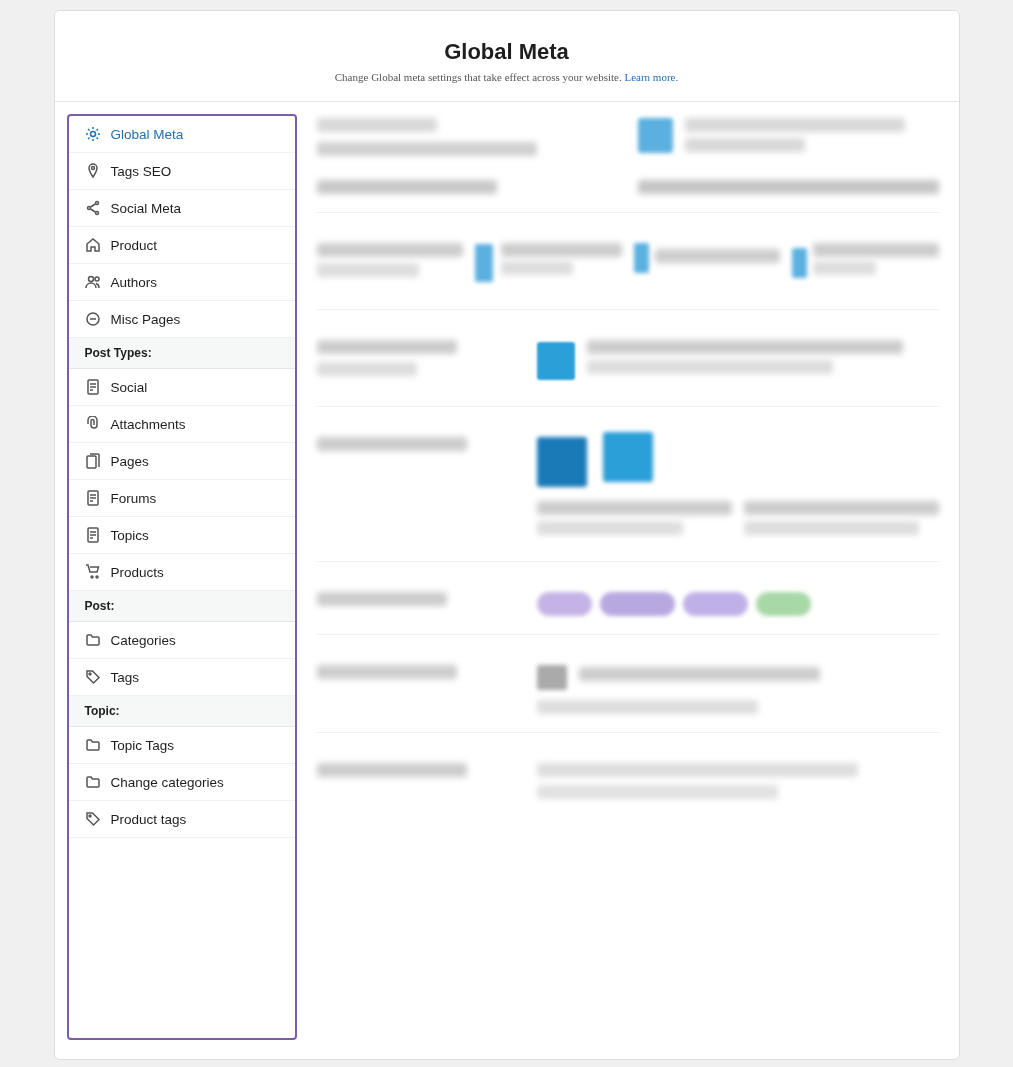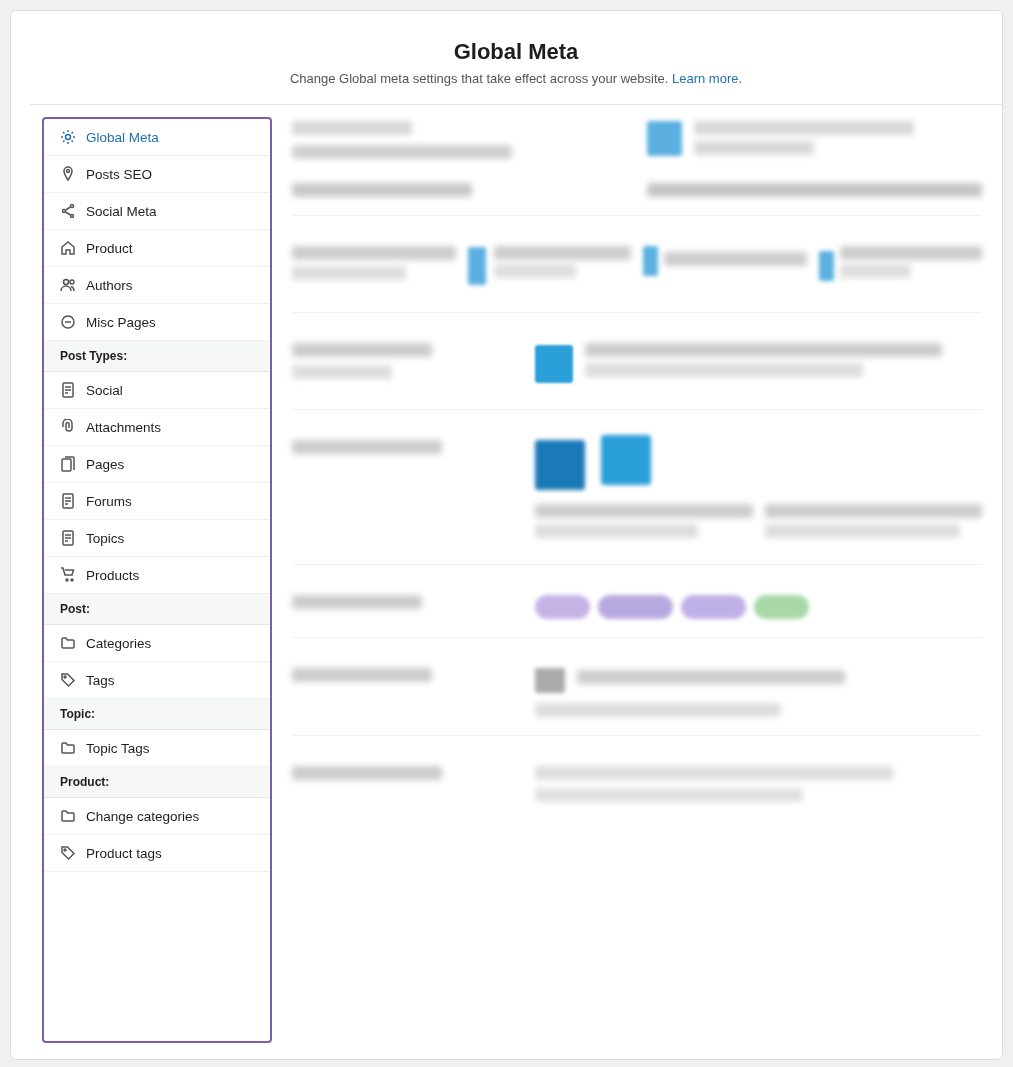--- a/index.html
+++ b/index.html
@@ -6,43 +6,43 @@
     body {
       font-family: -apple-system, BlinkMacSystemFont, 'Segoe UI', sans-serif;
       background: #f0f0f1;
       min-height: 1067px;
       display: flex;
       align-items: flex-start;
       justify-content: center;
       padding: 10px;
     }
     .page-container {
-      width: 993px;
+      width: 906px;
       background: #fff;
       border-radius: 6px;
       border: 1px solid #ddd;
       overflow: hidden;
       min-height: 1050px;
-      padding-left: 19px;
     }
     .page-header {
       text-align: center;
       padding: 28px 20px 18px;
       border-bottom: 1px solid #e5e5e5;
       background: #fff;
     }
     .page-header h1 {
       font-size: 22px;
       font-weight: 600;
       color: #1e1e1e;
       margin-bottom: 6px;
     }
     .page-header p {
-      font-size: 13px;
+      font-size: 11px;
       color: #555;
+      font-family: Liberation Serif, serif;
     }
     .page-header a {
       color: #2271b1;
       text-decoration: none;
     }
     .content-area {
       display: flex;
       min-height: 950px;
     }
     
@@ -150,21 +150,21 @@
         <span style="color:#2271b1;font-weight:500;">Global Meta</span>
       </div>
 
       <div class="sidebar-item">
         <span class="icon">
           <svg width="16" height="16" viewBox="0 0 16 16" fill="none" stroke="#555" stroke-width="1.5">
             <path d="M8 1C5.8 1 4 2.8 4 5c0 3 4 9 4 9s4-6 4-9c0-2.2-1.8-4-4-4z"></path>
             <circle cx="8" cy="5" r="1.5"></circle>
           </svg>
         </span>
-        <span>Posts SEO</span>
+        <span>Tags SEO</span>
       </div>
 
       <div class="sidebar-item">
         <span class="icon">
           <svg width="16" height="16" viewBox="0 0 16 16" fill="none" stroke="#555" stroke-width="1.5">
             <circle cx="12" cy="3" r="1.5"></circle>
             <circle cx="12" cy="13" r="1.5"></circle>
             <circle cx="4" cy="8" r="1.5"></circle>
             <line x1="5.5" y1="7" x2="10.5" y2="4"></line>
             <line x1="5.5" y1="9" x2="10.5" y2="12"></line>
@@ -304,23 +304,20 @@
 
       <div class="sidebar-item">
         <span class="icon">
           <svg width="16" height="16" viewBox="0 0 16 16" fill="none" stroke="#555" stroke-width="1.5">
             <path d="M2 4a1 1 0 0 1 1-1h3l1.5 2H13a1 1 0 0 1 1 1v6a1 1 0 0 1-1 1H3a1 1 0 0 1-1-1V4z"></path>
           </svg>
         </span>
         <span>Topic Tags</span>
       </div>
 
-      <div class="sidebar-section-header">
-        <span>Product:</span>
-      </div>
 
       <div class="sidebar-item">
         <span class="icon">
           <svg width="16" height="16" viewBox="0 0 16 16" fill="none" stroke="#555" stroke-width="1.5">
             <path d="M2 4a1 1 0 0 1 1-1h3l1.5 2H13a1 1 0 0 1 1 1v6a1 1 0 0 1-1 1H3a1 1 0 0 1-1-1V4z"></path>
           </svg>
         </span>
         <span>Change categories</span>
       </div>
 

